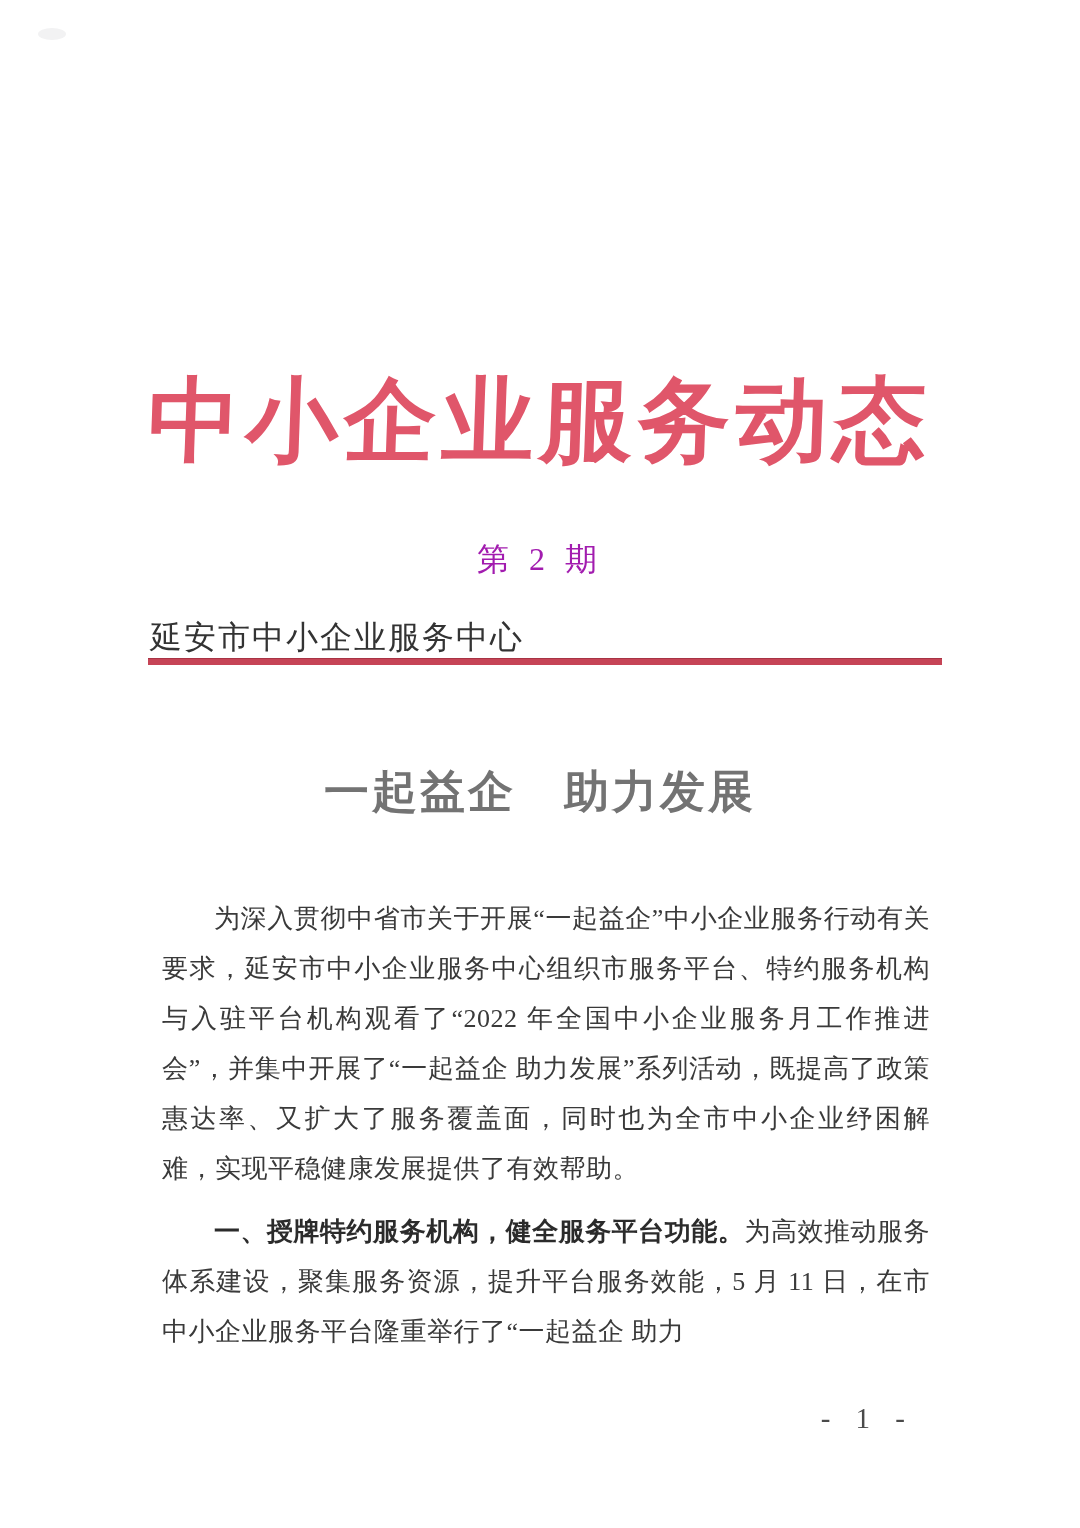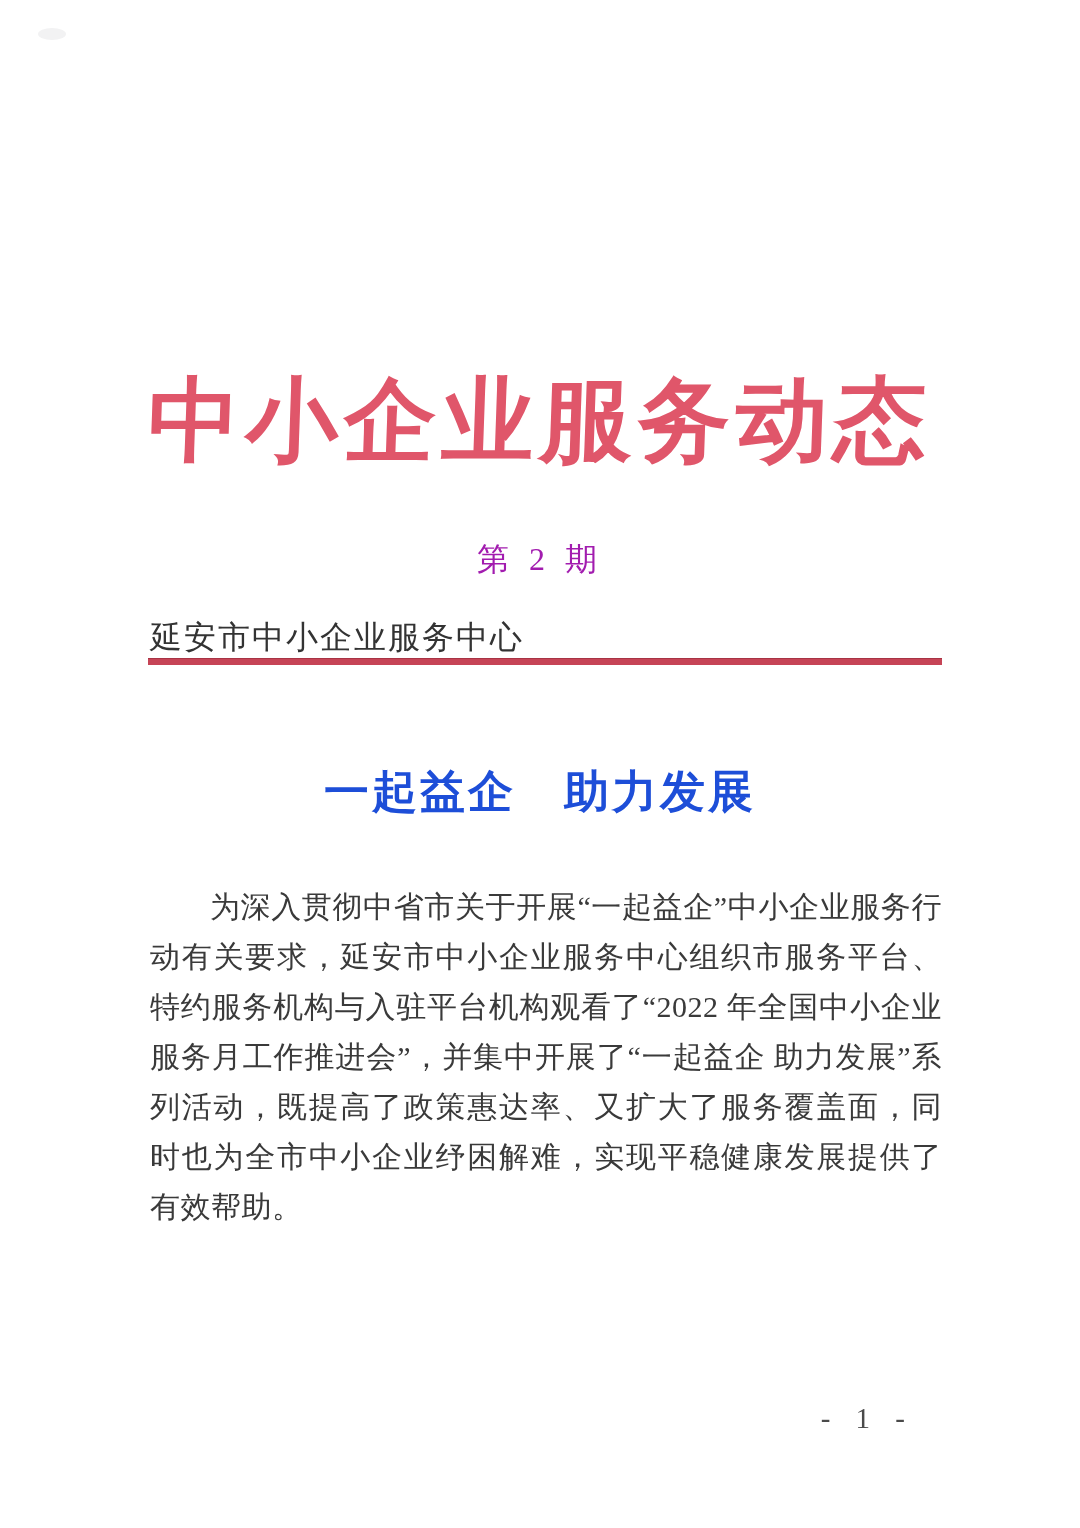--- a/index.html
+++ b/index.html
@@ -71,31 +71,31 @@
   .article-title {
     position: absolute;
     top: 762px;
     left: 0;
     width: 100%;
     margin: 0;
     text-align: center;
     font-size: 45px;
     font-weight: 700;
     letter-spacing: 3px;
-    color: #1d4ed8;
+    color: #737373;
   }
   .article-body {
     position: absolute;
     top: 882px;
     left: 150px;
     width: 792px;
   }
   .body-p {
-    margin: 0;
-    font-size: 30px;
+    margin: 12px;
+    font-size: 26px;
     line-height: 50px;
     letter-spacing: 0.5px;
     text-align: justify;
     text-indent: 2em;
     color: #3a3a3a;
   }
   .body-p .lead {
     font-family: "Liberation Sans", "DejaVu Sans", sans-serif;
     font-weight: 700;
     color: #2b2b2b;
@@ -141,18 +141,19 @@
 
     <div class="rule"></div>
   </header>
 
   <main>
     <h2 class="article-title">一起益企　助力发展</h2>
 
     <div class="article-body">
       <p class="body-p">为深入贯彻中省市关于开展“一起益企”中小企业服务行动有关要求，延安市中小企业服务中心组织市服务平台、特约服务机构与入驻平台机构观看了“2022 年全国中小企业服务月工作推进会”，并集中开展了“一起益企 助力发展”系列活动，既提高了政策惠达率、又扩大了服务覆盖面，同时也为全市中小企业纾困解难，实现平稳健康发展提供了有效帮助。</p>
 
+      <p class="body-p"><b class="lead">一、授牌特约服务机构，健全服务平台功能。</b><span>为高效推动服务体系建设，聚集服务资源，提升平台服务效能，5 月 11 日，在市中小企业服务平台隆重举行了“一起益企 助力</span></p>
     </div>
   </main>
 
   <div class="page-num">- 1 -</div>
 
 </div>
 
 </body></html>

